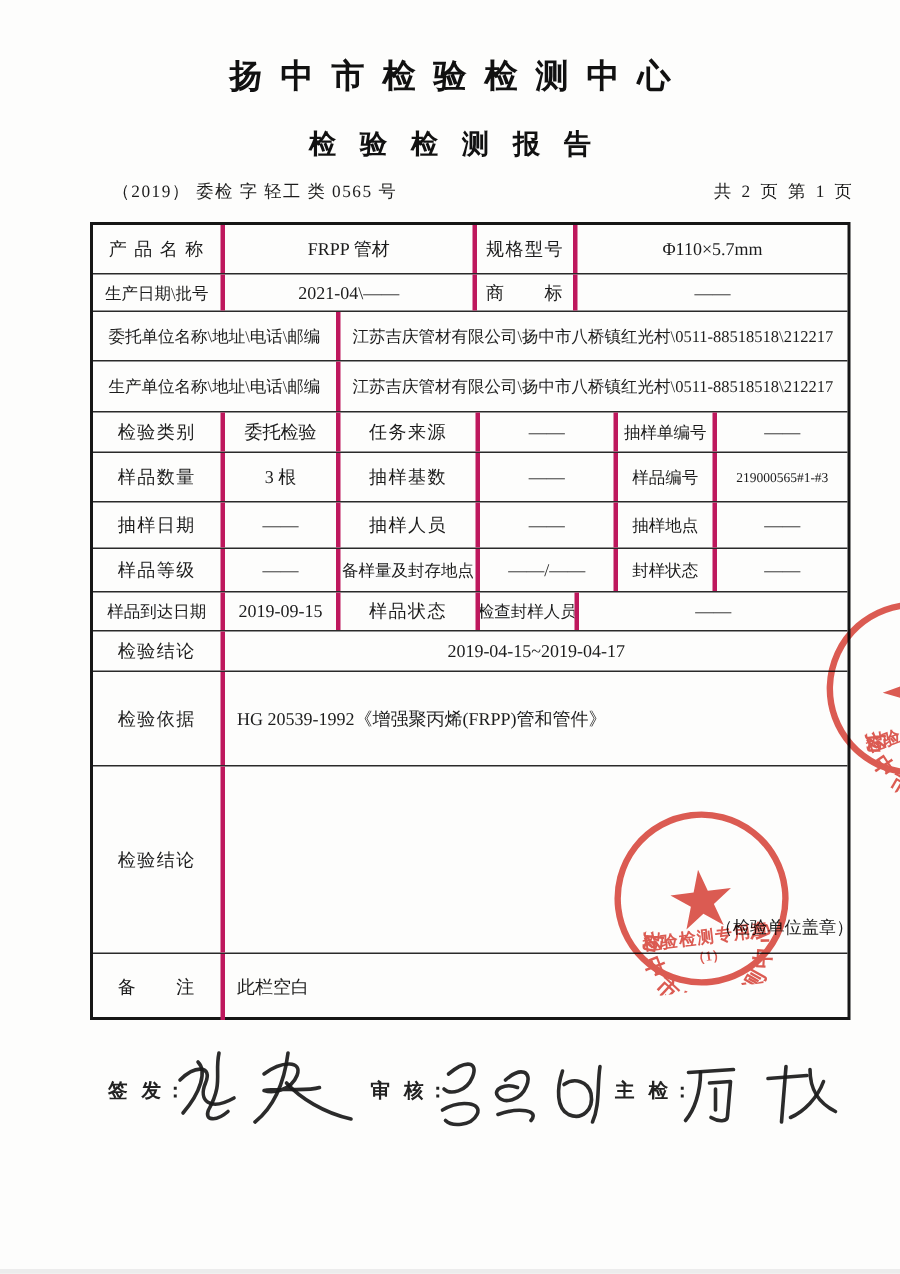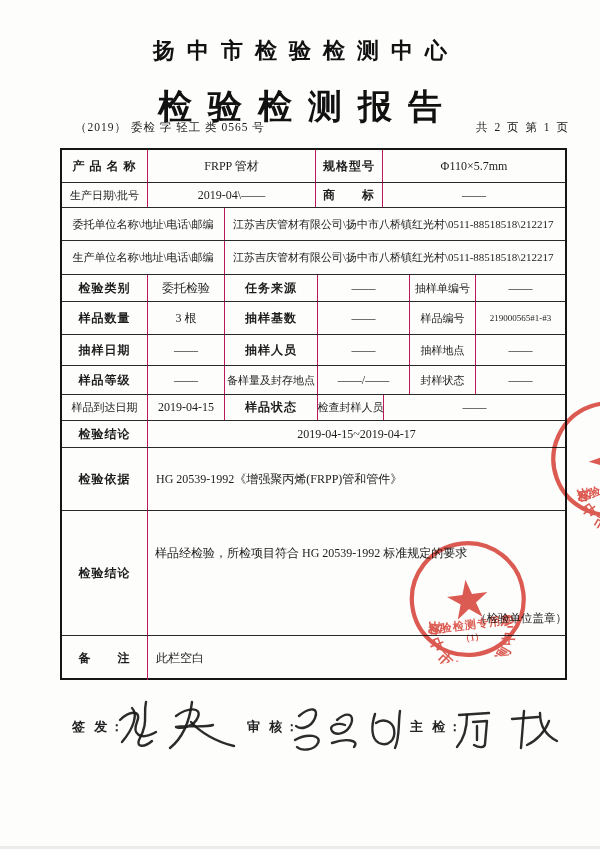--- a/index.html
+++ b/index.html
@@ -9,41 +9,41 @@
     font-family:"Liberation Serif","DejaVu Serif",serif;
     color:#1c1c1c;
   }
   .org-title{
     position:absolute;top:36px;left:0;width:100%;
     text-align:center;font-size:22px;font-weight:bold;
     letter-spacing:12px;text-indent:12px;color:#111;
   }
   .report-title{
     position:absolute;top:84px;left:0;width:100%;
-    text-align:center;font-size:34px;font-weight:bold;
+    text-align:center;font-size:18px;font-weight:bold;
     letter-spacing:16px;text-indent:16px;color:#111;
   }
   .doc-no{position:absolute;top:120px;left:75px;font-size:11.5px;letter-spacing:1px;}
   .page-no{position:absolute;top:120px;left:476px;font-size:11.5px;letter-spacing:2px;}
 
   .report-table{
     position:absolute;top:148px;left:60px;width:507px;height:532px;
     border:2px solid #161616;box-sizing:border-box;
   }
   .tr{display:flex;border-top:1px solid #2a2a2a;box-sizing:border-box;}
   .tr:first-child{border-top:none;}
   .td{
     display:flex;align-items:center;justify-content:center;
-    border-left:1px solid #be185d;box-sizing:border-box;
+    border-left:3px solid #be185d;box-sizing:border-box;
     font-size:12px;overflow:hidden;white-space:nowrap;
   }
   .td:first-child{border-left:none;}
   .td.left{justify-content:flex-start;padding-left:8px;}
   .td.grow{flex:1 1 auto;}
-  .lbl{letter-spacing:1px;font-weight:bold;}
+  .lbl{letter-spacing:1px;}
   
   .h1{height:32px}.h2{height:25px}.h3{height:33px}.h4{height:34px}
   .h5{height:27px}.h6{height:33px}.h7{height:31px}.h8{height:29px}
   .h9{height:26px}.h10{height:27px}.h11{height:63px}.h12{height:125px}.h13{height:45px}
   
   .wA{width:85px;flex:0 0 85px}
   .wB{width:77px;flex:0 0 77px}
   .wC{width:93px;flex:0 0 93px}
   .wD{width:92px;flex:0 0 92px}
   .wE{width:66px;flex:0 0 66px}
@@ -85,21 +85,21 @@
 
     <div class="tr h1">
       <div class="td wA lbl">产 品 名 称</div>
       <div class="td wV1">FRPP 管材</div>
       <div class="td wC1 lbl">规格型号</div>
       <div class="td grow">Φ110×5.7mm</div>
     </div>
 
     <div class="tr h2">
       <div class="td wA f11">生产日期\批号</div>
-      <div class="td wV1">2019-04\——</div>
+      <div class="td wV1">2021-04\——</div>
       <div class="td wC1 lbl">商　　标</div>
       <div class="td grow">——</div>
     </div>
 
     <div class="tr h3">
       <div class="td wL2 f11">委托单位名称\地址\电话\邮编</div>
       <div class="td grow left f11">江苏吉庆管材有限公司\扬中市八桥镇红光村\0511-88518518\212217</div>
     </div>
 
     <div class="tr h4">
@@ -138,40 +138,39 @@
       <div class="td wA lbl">样品等级</div>
       <div class="td wB">——</div>
       <div class="td wC f11">备样量及封存地点</div>
       <div class="td wD">——/——</div>
       <div class="td wE f11">封样状态</div>
       <div class="td grow">——</div>
     </div>
 
     <div class="tr h9">
       <div class="td wA f11">样品到达日期</div>
-      <div class="td wB">2019-04-15</div>
+      <div class="td wB">2019-09-15</div>
       <div class="td wC lbl">样品状态</div>
       <div class="td wE f11">检查封样人员</div>
       <div class="td grow">——</div>
     </div>
 
     <div class="tr h10">
       <div class="td wA lbl">检验结论</div>
       <div class="td grow">2019-04-15~2019-04-17</div>
     </div>
 
     <div class="tr h11">
       <div class="td wA lbl">检验依据</div>
       <div class="td grow left basis-cell">HG 20539-1992《增强聚丙烯(FRPP)管和管件》</div>
     </div>
 
     <div class="tr h12">
       <div class="td wA lbl">检验结论</div>
       <div class="td grow conclusion-cell">
-        <div class="conclusion-text">样品经检验，所检项目符合 HG 20539-1992 标准规定的要求</div>
         <div class="seal-note">（检验单位盖章）</div>
       </div>
     </div>
 
     <div class="tr h13">
       <div class="td wA lbl">备　　注</div>
       <div class="td grow left">此栏空白</div>
     </div>
 
   </div>

